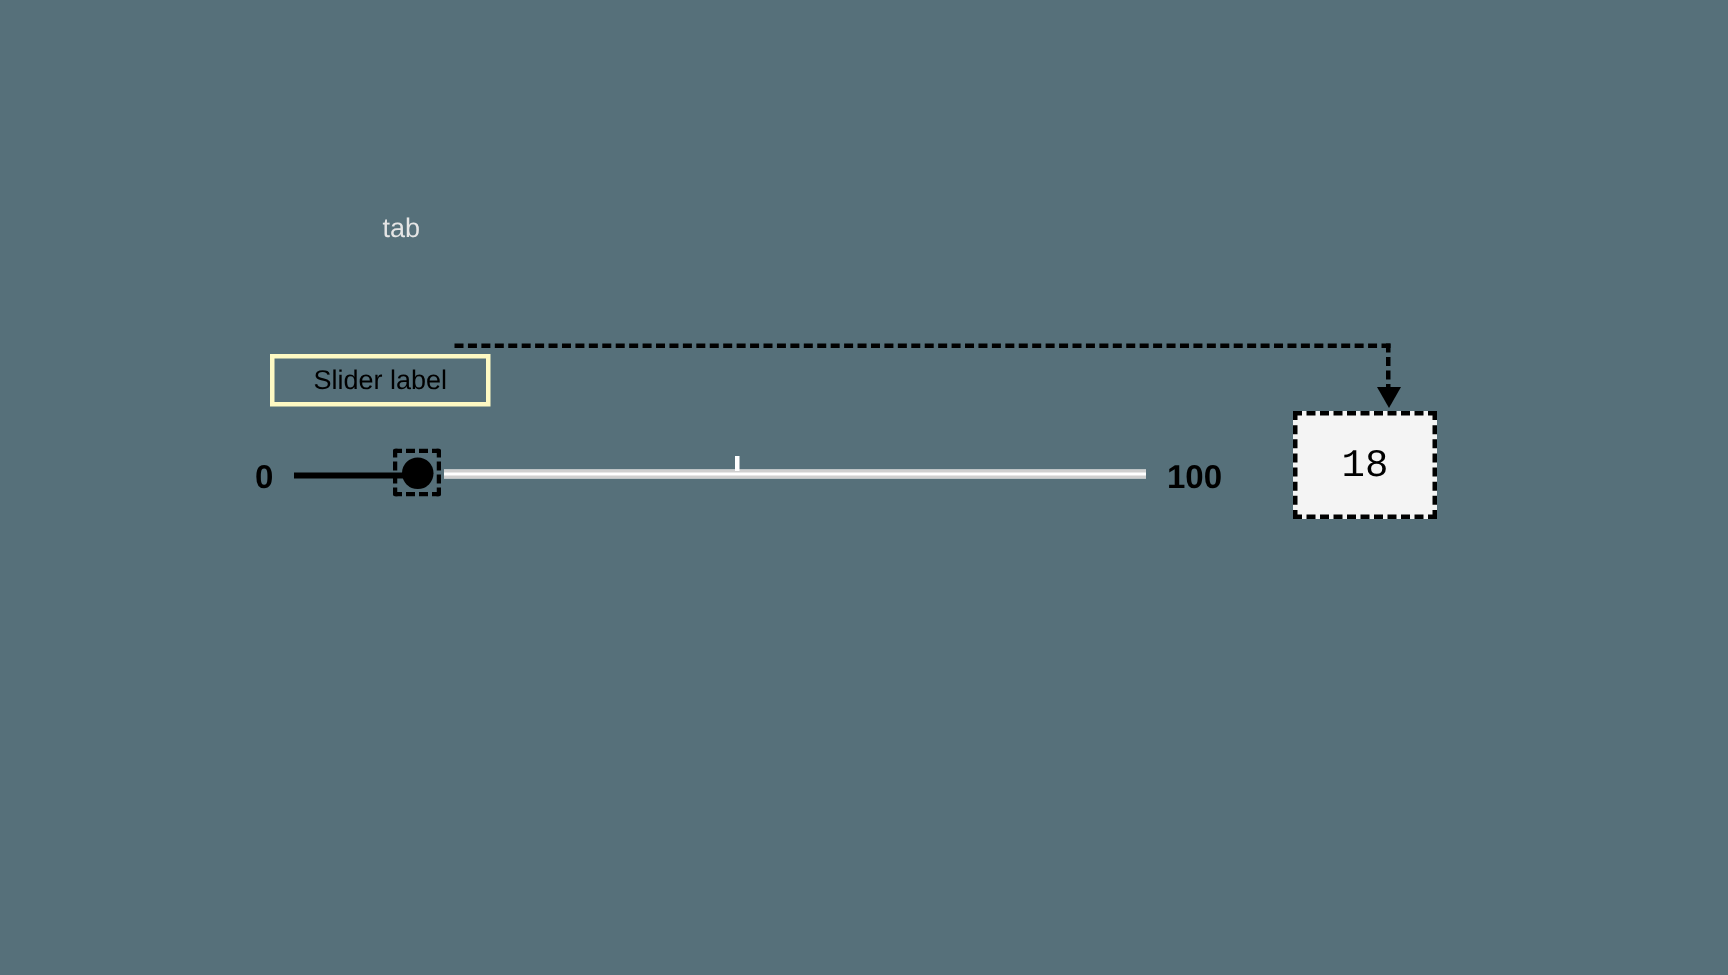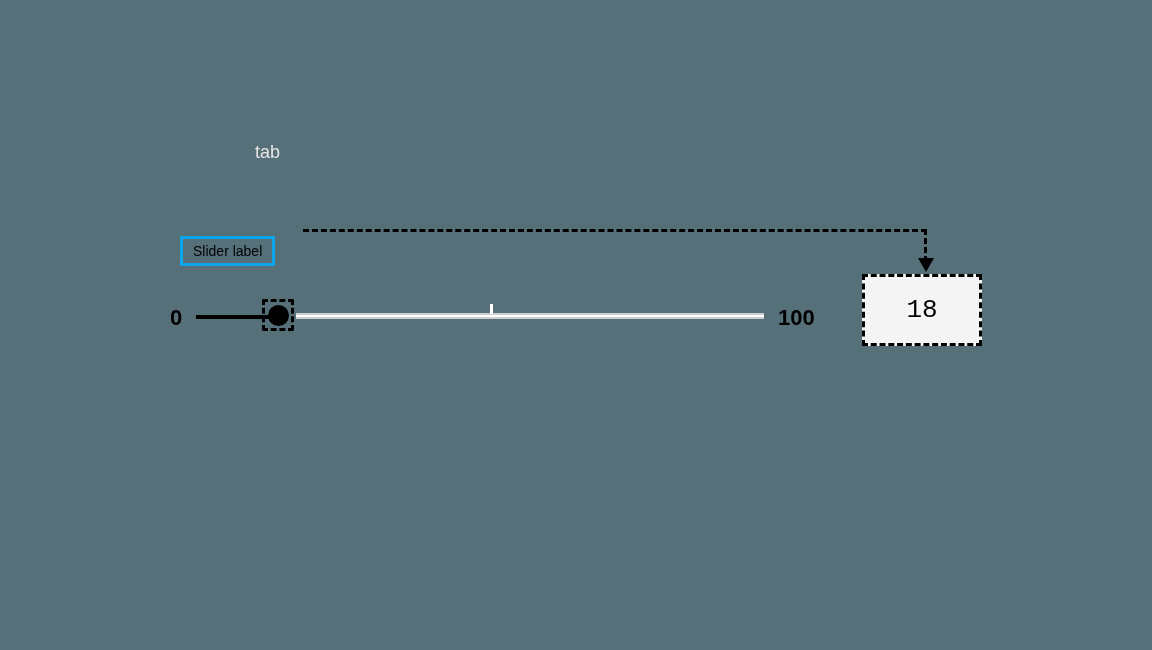--- a/index.html
+++ b/index.html
@@ -17,24 +17,24 @@
     left: 255px;
     top: 142px;
     color: #e5e5e5;
     font-size: 18px;
     font-weight: 500;
   }
   .slider-label-box {
     position: absolute;
     left: 180px;
     top: 236px;
-    border: 3px solid #0ea5e9;
-    padding: 4px 10px;
+    border: 3px solid #fef9c3;
+    padding: 4px 26px;
     color: #000;
-    font-size: 14px;
+    font-size: 18px;
     background: transparent;
   }
   .min-label {
     position: absolute;
     left: 170px;
     top: 305px;
     color: #000;
     font-size: 22px;
     font-weight: 600;
   }
@@ -88,21 +88,21 @@
     top: 305px;
     width: 21px;
     height: 21px;
     background: #000;
     border-radius: 50%;
   }
   .value-box {
     position: absolute;
     left: 862px;
     top: 274px;
-    width: 120px;
+    width: 96px;
     height: 72px;
     border: 3px dashed #000;
     background: #f4f4f4;
     display: flex;
     align-items: center;
     justify-content: center;
     font-family: "Courier New", monospace;
     font-size: 26px;
     color: #000;
     box-sizing: border-box;

